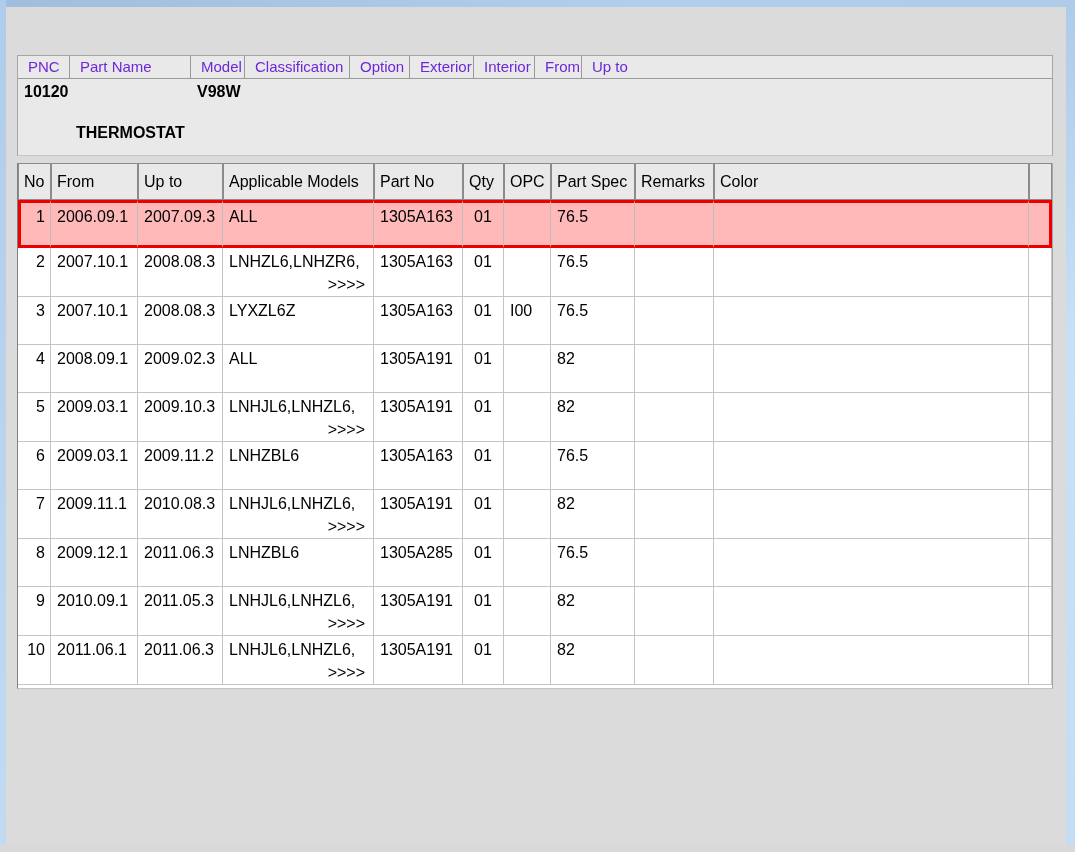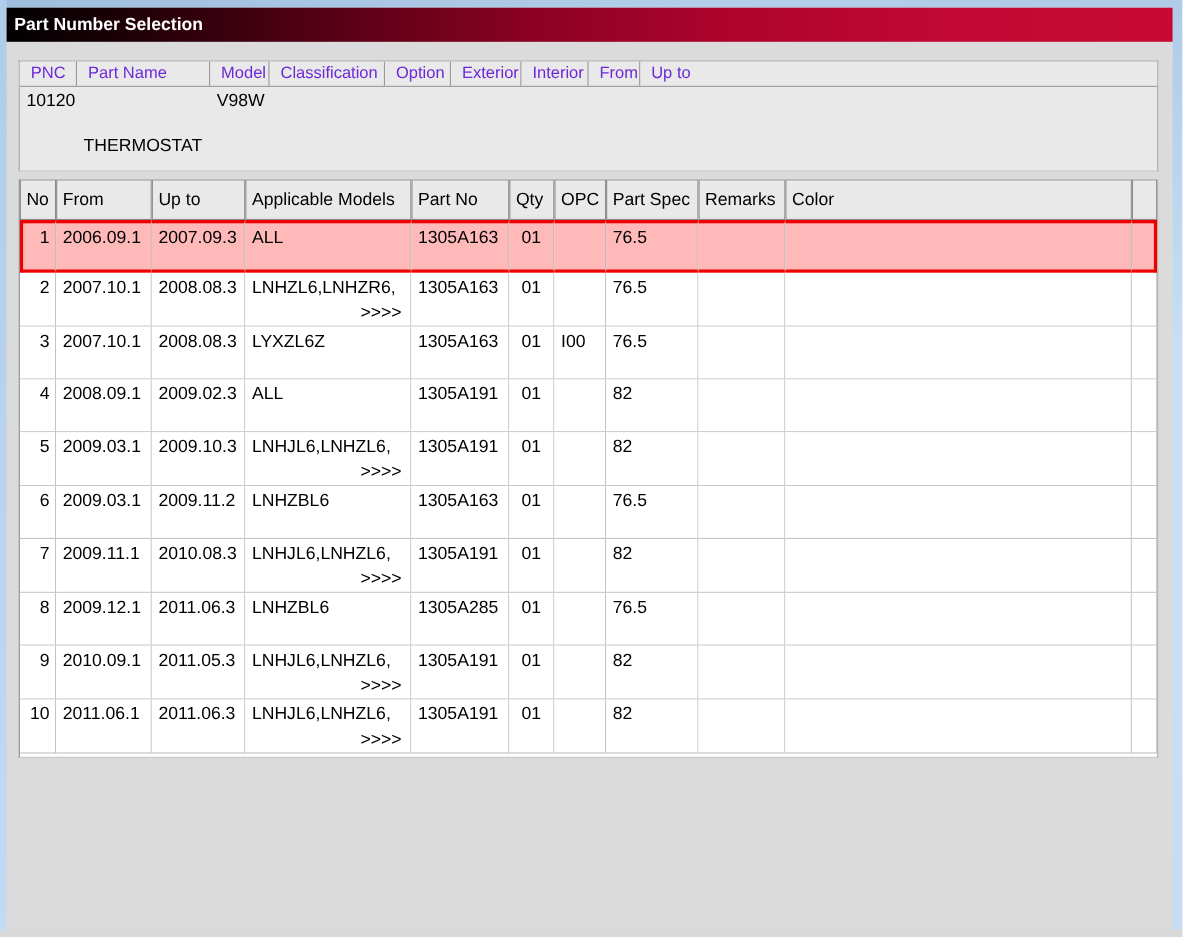--- a/index.html
+++ b/index.html
@@ -28,21 +28,21 @@
   }
   .info-head { display:flex; height:23px; border-bottom:1px solid #9A9A9A; background:#E9E9E9; }
   .info-cell {
     border-right:1px solid #9A9A9A; font-size:15px; line-height:22px;
     padding-left:10px; white-space:nowrap; overflow:hidden; color:#6d28d9;
   }
   .iw-pnc{width:52px;} .iw-pname{width:121px;} .iw-model{width:54px;}
   .iw-class{width:105px;} .iw-option{width:60px;} .iw-ext{width:64px;}
   .iw-int{width:61px;} .iw-from{width:47px;} .iw-upto{flex:1; border-right:none;}
   .info-values { display:flex; margin-top:4px; font-size:16px; }
-  .info-values span { display:block; padding-left:6px; white-space:nowrap; }
+  .info-values span { display:block; padding-left:6px; white-space:nowrap;font-weight:bold; }
   .v-pnc{width:52px;} .v-pname{width:121px;margin-top:41px;} .v-model{width:200px;}
 
   
   .grid-area {
     position:absolute; left:17px; top:163px; width:1036px; height:526px;
     background:#FFFFFF; border-left:1px solid #7F7F7F; border-right:1px solid #A6A6A6;
     border-bottom:1px solid #C4C4C4; overflow:hidden;
   }
   table.grid { border-collapse:separate; border-spacing:0; table-layout:fixed; width:1034px; }
   .grid th {
@@ -70,23 +70,20 @@
 </style>
 </head>
 <body>
 
 <div class="window">
   <div class="frame-top"></div>
   <div class="frame-left"></div>
   <div class="frame-right"></div>
   <div class="frame-bottom"></div>
 
-  <div class="titlebar">
-    <span>Part Number Selection</span>
-  </div>
 
   <div class="info-panel">
     <div class="info-head">
       <div class="info-cell iw-pnc">PNC</div>
       <div class="info-cell iw-pname">Part Name</div>
       <div class="info-cell iw-model">Model</div>
       <div class="info-cell iw-class">Classification</div>
       <div class="info-cell iw-option">Option</div>
       <div class="info-cell iw-ext">Exterior</div>
       <div class="info-cell iw-int">Interior</div>

